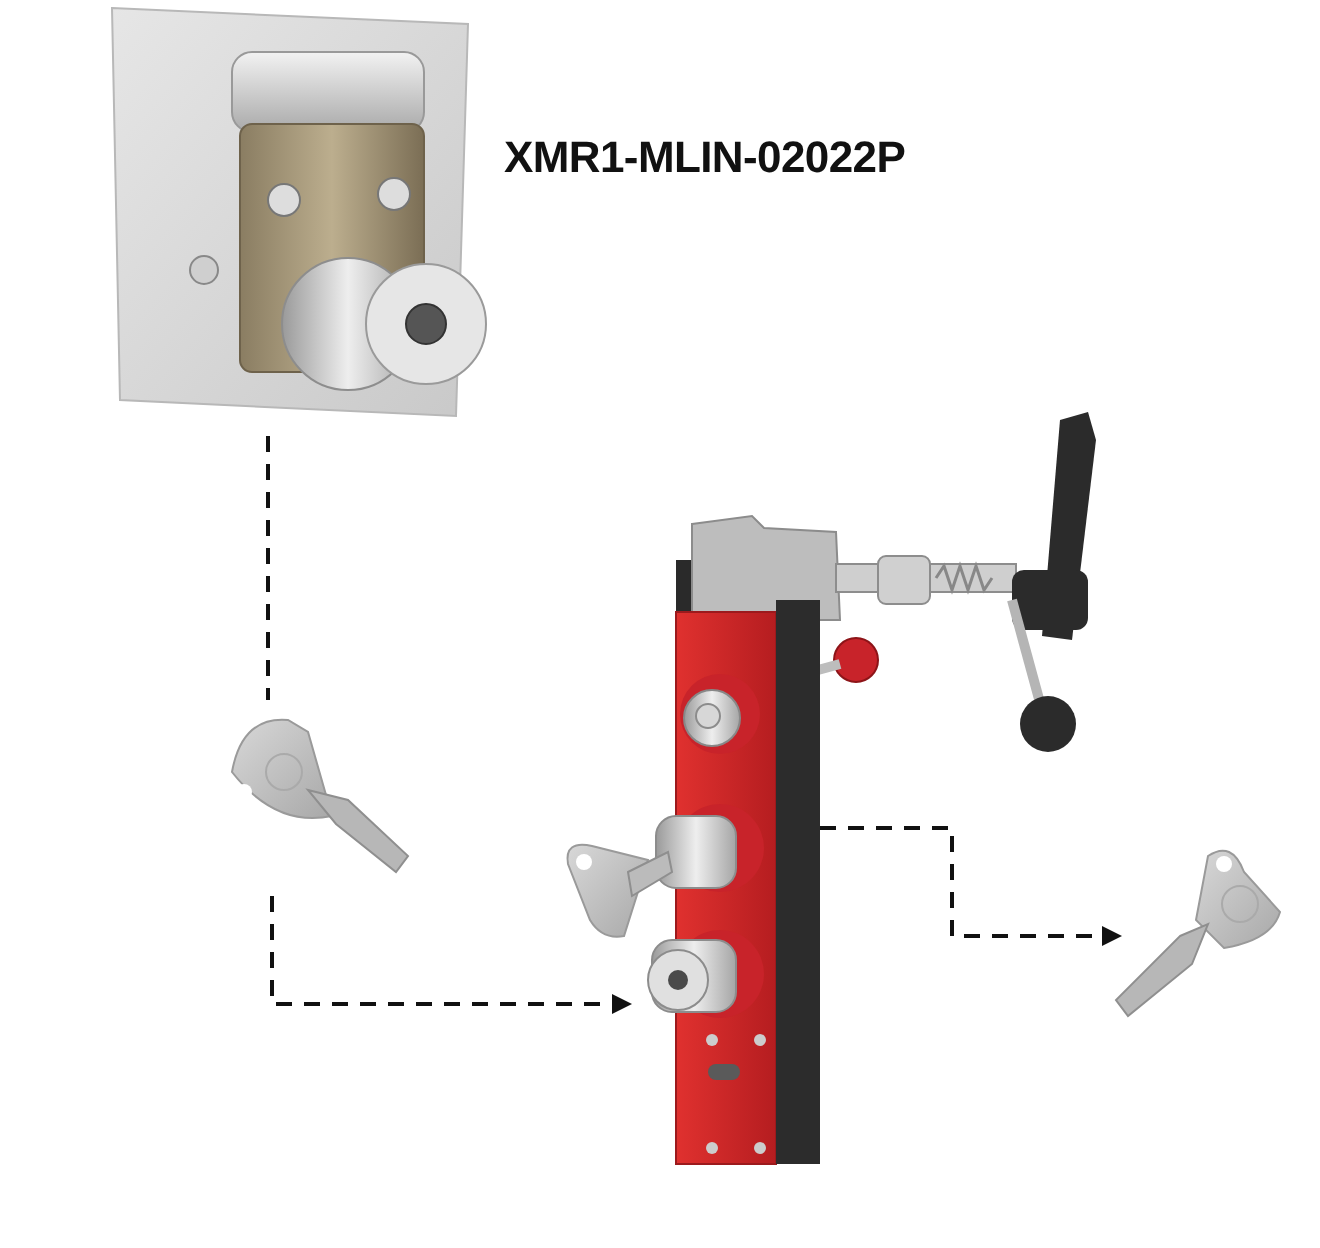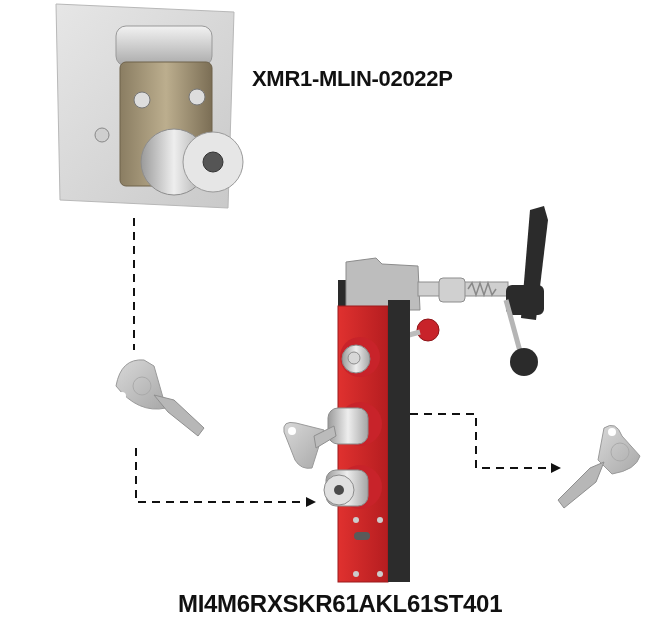--- a/index.html
+++ b/index.html
@@ -106,14 +106,13 @@
       <circle cx="604" cy="452" r="9" fill="none" stroke="#aaa"></circle>
       <path d="M574,468 L588,462 L580,482 L548,508 L542,500 Z" fill="#b7b7b7" stroke="#8f8f8f"></path>
     </g>
 
     <path d="M118,218 L118,350 M120,448 L120,502 L298,502" fill="none" stroke="#111" stroke-width="2" stroke-dasharray="8,6" marker-end="url(#arrowHead)"></path>
     <path d="M394,414 L460,414 L460,468 L543,468" fill="none" stroke="#111" stroke-width="2" stroke-dasharray="8,6" marker-end="url(#arrowHead)"></path>
   </svg>
 
   <div class="label" style="left:236px;top:66px;font-size:22px;">XMR1-MLIN-02022P</div>
 
-  <div class="label" style="left:162px;top:590px;font-size:24px;">MI4M6RXSKR61AKL61ST401</div>
 </div>
 
 </body></html>

